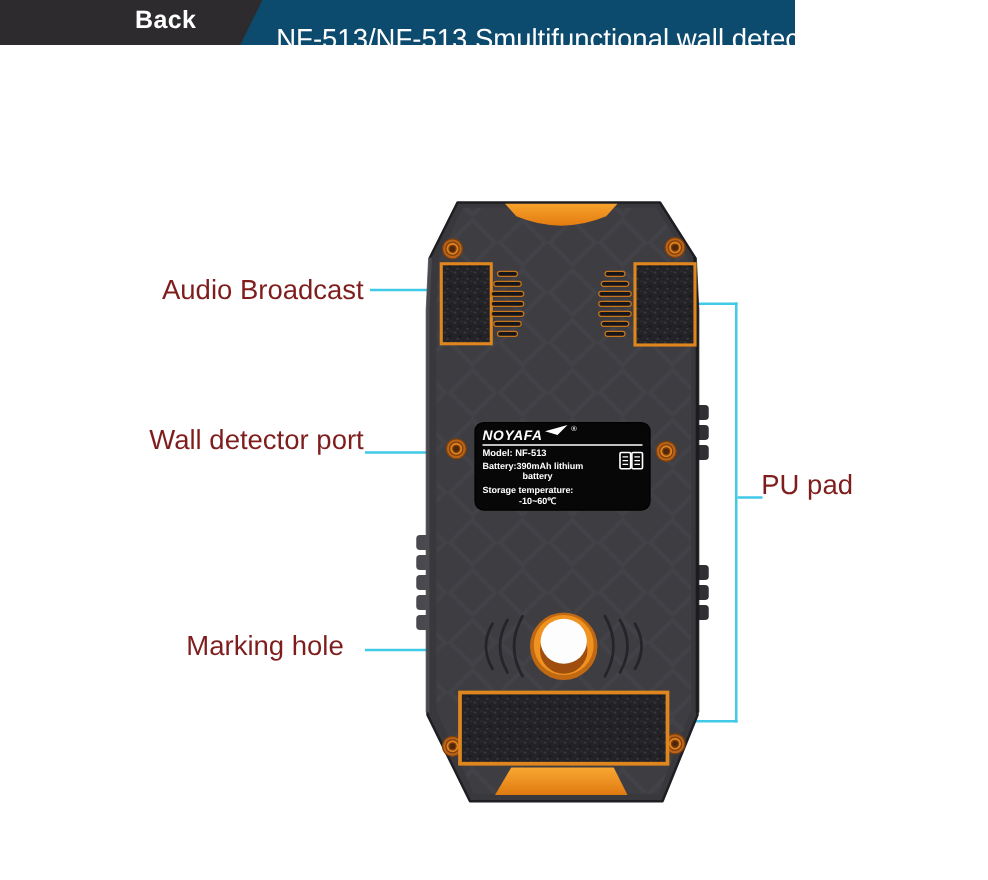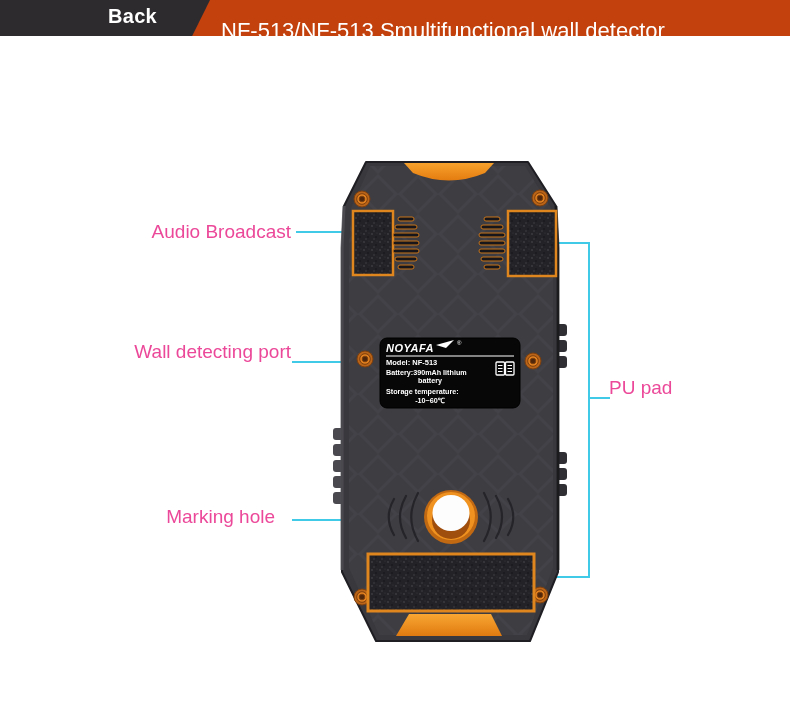--- a/index.html
+++ b/index.html
@@ -1,35 +1,35 @@
 <!DOCTYPE html>
 <html><head>
 <meta charset="utf-8">
 <style>
   html,body{margin:0;padding:0;}
   body{
     width:790px;height:704px;position:relative;overflow:hidden;
     background:#ffffff;font-family:"Liberation Sans",sans-serif;
   }
   
-  .header-bar{position:absolute;left:0;top:0;width:790px;height:36px;background:#c2410c;}
+  .header-bar{position:absolute;left:0;top:0;width:636px;height:36px;background:#0c4a6e;}
   .back-wrap{
     position:absolute;left:0;top:0;width:210px;height:36px;background:#2d2b2e;
     clip-path:polygon(0 0,100% 0,91.5% 100%,0 100%);
   }
   .back-text{
     position:absolute;left:108px;top:5px;color:#ffffff;
     font-size:20px;font-weight:bold;letter-spacing:.3px;
   }
   .page-title{
     position:absolute;left:221px;top:6px;color:#ffffff;
     font-size:22px;font-weight:400;white-space:nowrap;margin-top:12px;
   }
   
-  .ann{position:absolute;color:#ec4899;font-size:19px;line-height:24px;white-space:nowrap;}
+  .ann{position:absolute;color:#7f1d1d;font-size:22px;line-height:24px;white-space:nowrap;}
   #ann-audio{left:60px;top:220px;width:231px;text-align:right;}
   #ann-wall{left:60px;top:340px;width:231px;text-align:right;}
   #ann-marking{left:44px;top:505px;width:231px;text-align:right;}
   #ann-pupad{left:609px;top:376px;}
   
   .lead{position:absolute;background:#41c9e8;}
   #ld-audio{left:296px;top:231px;width:114px;height:2px;}
   #ld-wall{left:292px;top:361px;width:94px;height:2px;}
   #ld-marking{left:292px;top:519px;width:142px;height:2px;}
   #ld-pu-h1{left:530px;top:242px;width:60px;height:2px;}
@@ -44,21 +44,21 @@
 <body>
 
 <div class="header-bar">
   <div class="back-wrap">
     <span class="back-text">Back</span>
   </div>
   <span class="page-title">NF-513/NF-513 Smultifunctional wall detector</span>
 </div>
 
 <div class="ann" id="ann-audio">Audio Broadcast</div>
-<div class="ann" id="ann-wall">Wall detecting port</div>
+<div class="ann" id="ann-wall">Wall detector port</div>
 <div class="ann" id="ann-marking">Marking hole</div>
 <div class="ann" id="ann-pupad">PU pad</div>
 
 <div class="lead" id="ld-audio"></div>
 <div class="lead" id="ld-wall"></div>
 <div class="lead" id="ld-marking"></div>
 <div class="lead" id="ld-pu-h1"></div>
 <div class="lead" id="ld-pu-v"></div>
 <div class="lead" id="ld-pu-stub"></div>
 <div class="lead" id="ld-pu-h2"></div>

